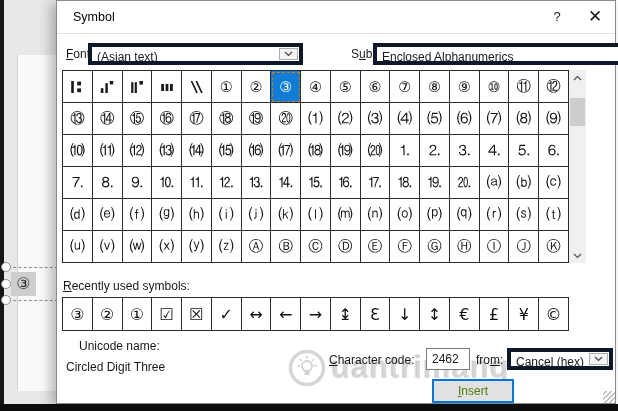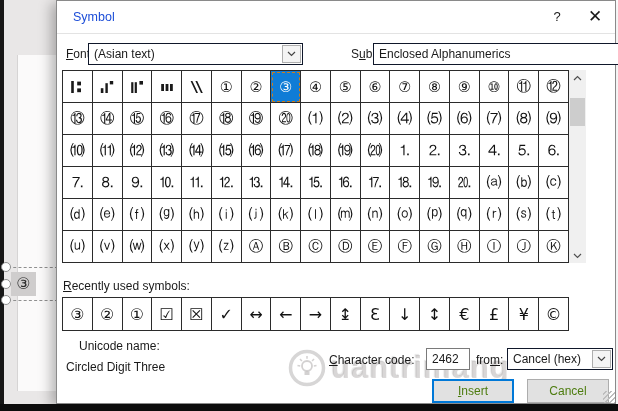--- a/index.html
+++ b/index.html
@@ -20,30 +20,30 @@
   .doc-symbol { position:absolute; left:11px; top:272px; width:25px; height:24px;
                 background:#cfcdcd; color:#2b2b2b; font-family:"DejaVu Sans",sans-serif;
                 font-size:16px; line-height:24px; text-align:center; }
   .bottom-strip { position:absolute; left:0; top:404px; width:618px; height:7px; background:#0c0c0c; }
 
   
   .dialog { position:absolute; left:56px; top:0; width:560px; height:404px; background:#fff;
             border:1px solid #8a8a8a; box-shadow:-5px 3px 12px rgba(0,0,0,.28); }
   .titlebar { position:absolute; left:0; top:0; width:100%; height:33px; background:#fff;
               border-bottom:1px solid #e3e3e3; }
-  .title { position:absolute; left:16px; top:9px; font-size:12.5px; color:#1d4ed8; }
+  .title { position:absolute; left:16px; top:9px; font-size:12.5px; color:#000000; }
   .help  { position:absolute; left:490px; top:8px; width:20px; text-align:center;
            font-size:13px; color:#1a1a1a; cursor:default; }
   .close { position:absolute; left:526px; top:5px; width:24px; text-align:center;
            font-size:17px; color:#1a1a1a; cursor:default; }
 
   .lbl { position:absolute; font-size:12px; color:#1a1a1a; white-space:nowrap; }
   .accel { text-decoration:underline; }
 
-  .combo { position:absolute; height:22px; background:#fff; border:1px solid #0f172a; }
+  .combo { position:absolute; height:22px; background:#fff; border:4px solid #0f172a; }
   .combo-text { position:absolute; left:5px; top:3px; font-size:12px; color:#1a1a1a; white-space:nowrap; }
   .combo-btn { position:absolute; right:1px; top:1px; bottom:1px; width:19px; background:#f4f4f4;
                border:1px solid #aeaeae; display:flex; align-items:center; justify-content:center; }
   .font-lbl { left:9px; top:46px; }
   .font-combo { left:31px; top:42px; width:215px; }
   .subset-lbl { left:274px; top:46px;margin-left:20px; }
   .subset-combo { left:316px; top:42px; width:280px; }
 
   
   .grid { position:absolute; left:5px; top:69px; width:507px; height:193px;
@@ -336,21 +336,18 @@
       <span class="combo-btn">
         <svg width="9" height="6" viewBox="0 0 9 6">
             <polyline points="1,1 4.5,4.5 8,1" fill="none" stroke="#444" stroke-width="1.2"></polyline>
           </svg>
       </span>
     </div>
 
     <button class="btn insert">
       <span><span class="accel">I</span><span>n</span><span>s</span><span>e</span><span>r</span><span>t</span></span>
     </button>
-    <button class="btn cancel">
-      <span>Cancel</span>
-    </button>
 
     <div class="grip"></div>
   </div>
 
   <div class="bottom-strip"></div>
 </div>
 
 </body></html>

